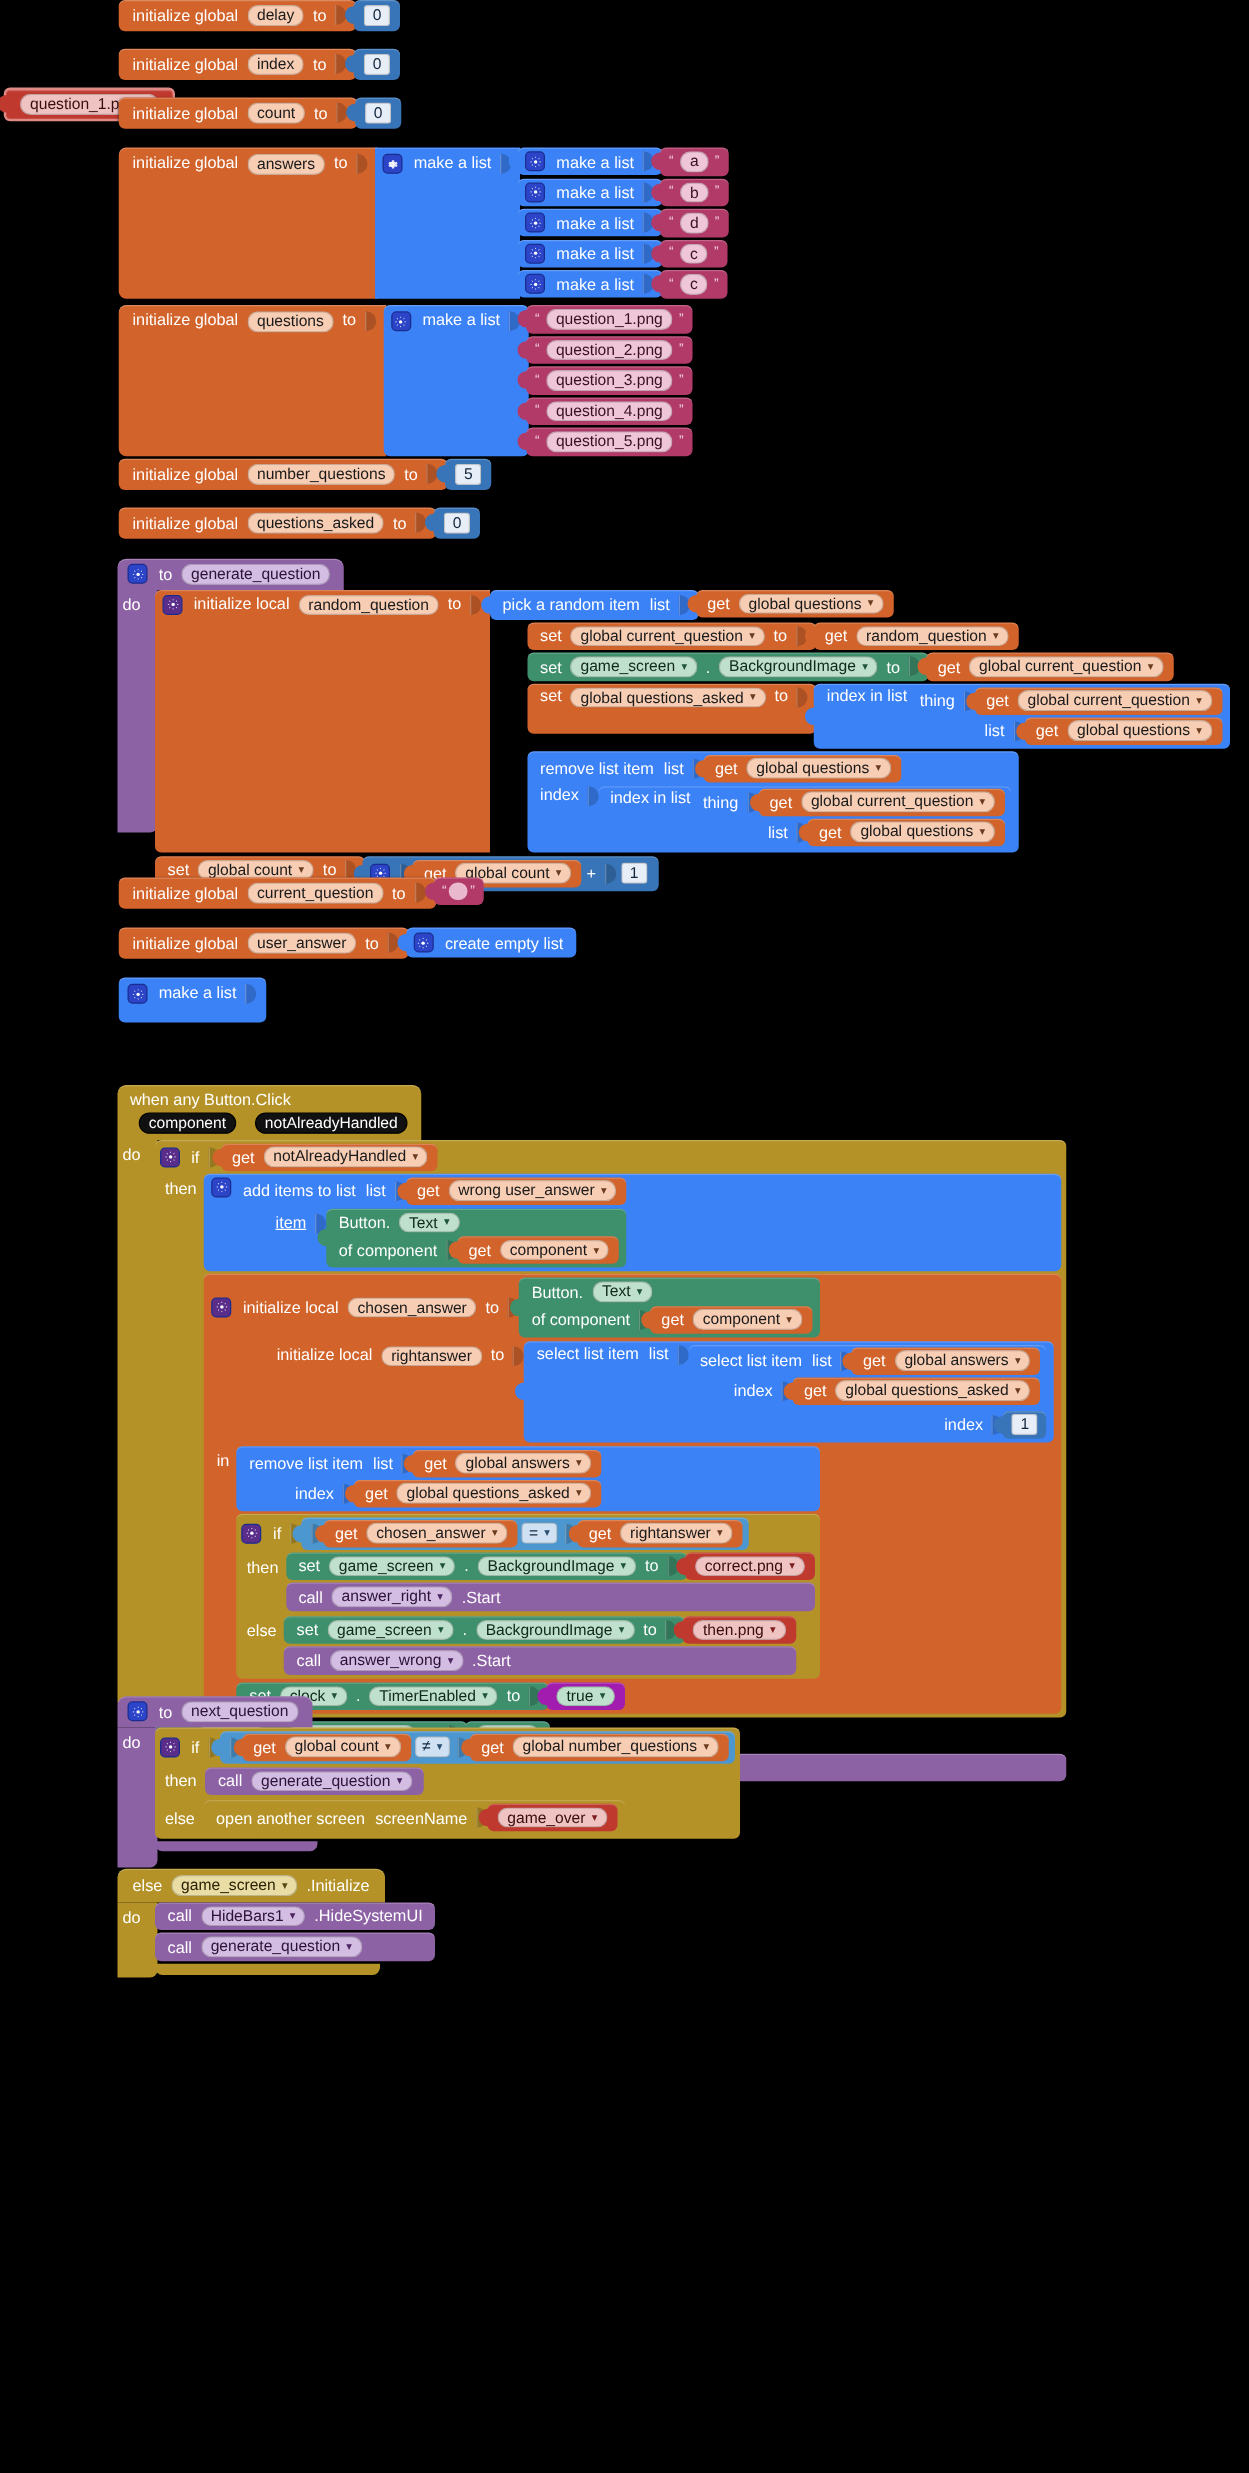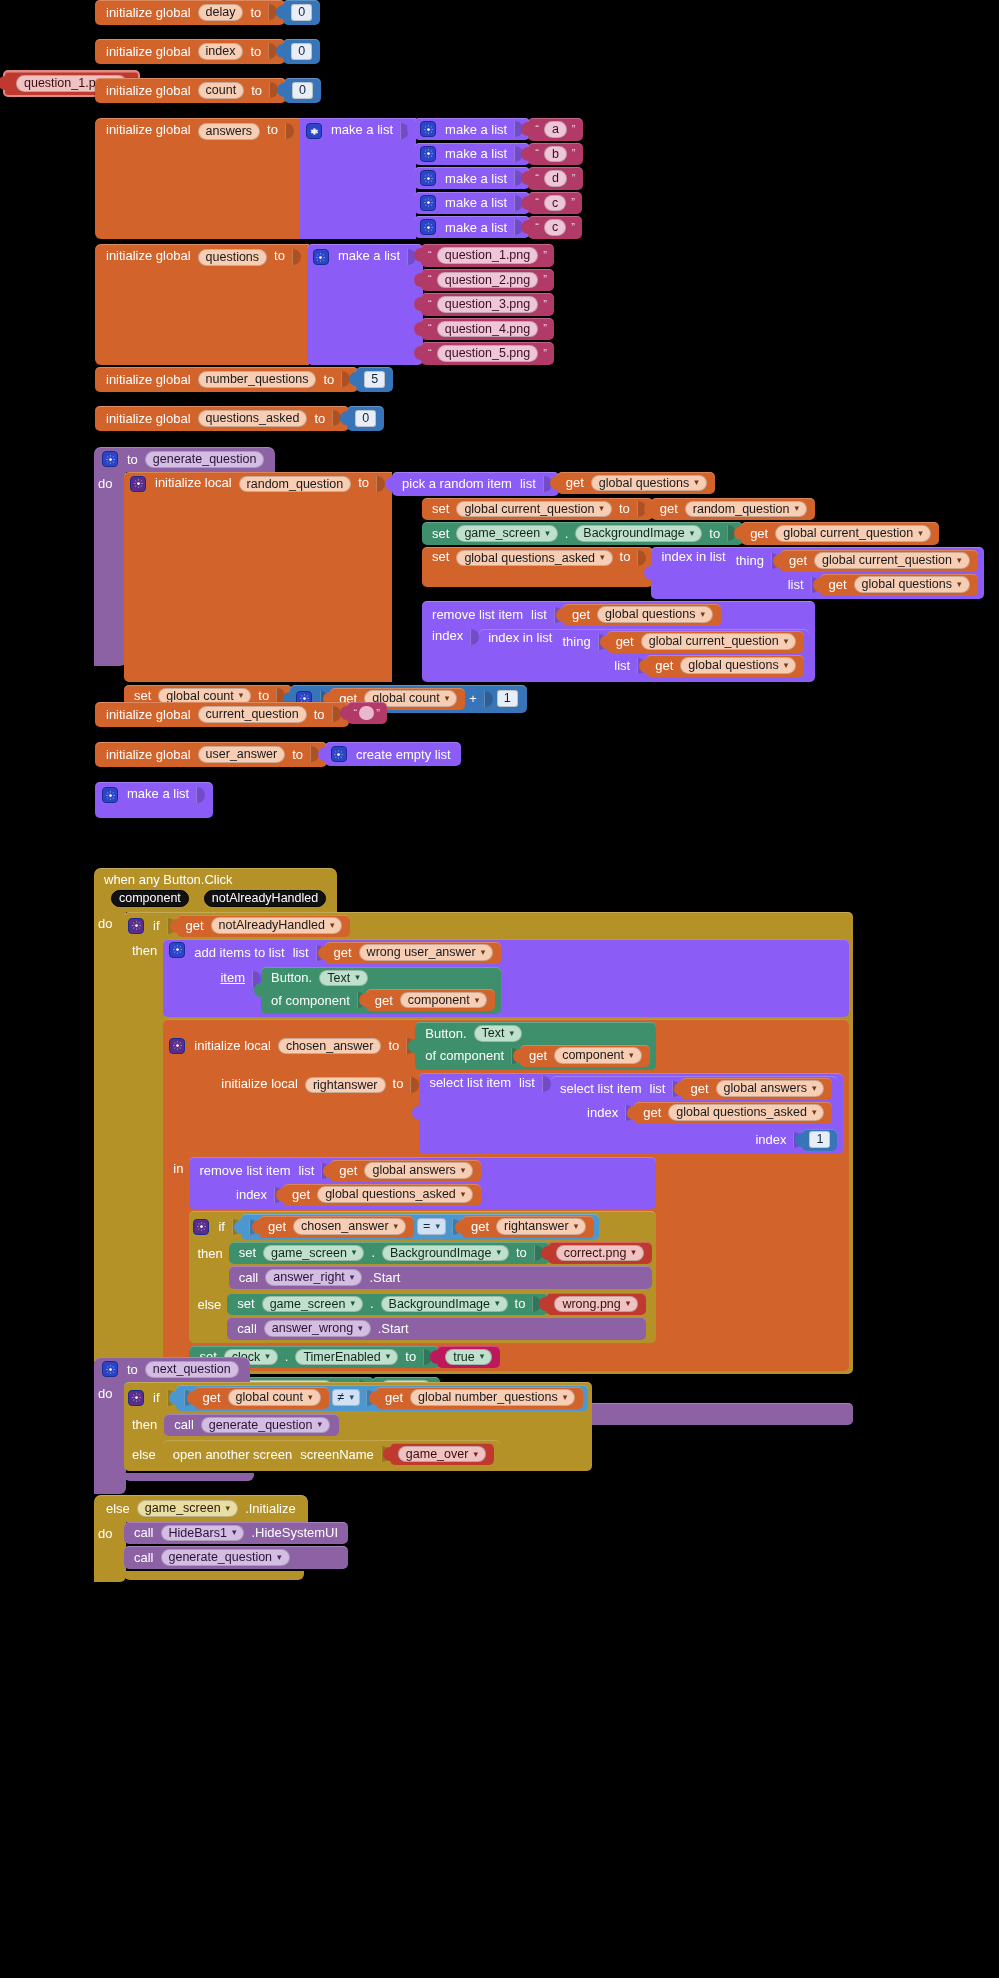--- a/index.html
+++ b/index.html
@@ -50,21 +50,21 @@
   .fld.red { background:#f0c3c3; color:#3a0d0d; }
   .fld.red.drop::after { color:#7d1c1c; }
   .fld.evt { background:#111; color:#fff; border-radius:9px; border:1px solid #000; }
   .fld.num { background:#e8eef7; color:#12263d; border-radius:3px; padding:1px 6px; min-width:13px; justify-content:center; }
   .fld.txt { background:#efc6d7; color:#3a0f24; border-radius:9px; padding:1px 7px; }
   .fld.blue-op { background:#cfe1f2; color:#0f2740; border-radius:4px; padding:1px 5px; }
   .fld.blue-op.drop::after { color:#2b4d6e; }
 
   
   .c-var   { background:#d2632b; }
-  .c-list  { background:#8b5cf6; }          
+  .c-list  { background:#3b82f6; }          
   .c-math  { background:#3874b8; }          
   .c-text  { background:#b23a68; }          
   .c-proc  { background:#8d62a5; }          
   .c-ctrl  { background:#b59227; }          
   .c-comp  { background:#3e8f6c; }          
   .c-logic { background:#4c97d0; }          
   .c-red   { background:#c0392f; }          
 
   
   .plug { position:relative; }
@@ -799,42 +799,42 @@
                               <div class="row">
                                 <div class="blk c-comp" style="padding:3px 6px;">
                                   <span class="lbl">set</span>
                                   <span class="fld green drop">game_screen</span>
                                   <span class="lbl">.</span>
                                   <span class="fld green drop">BackgroundImage</span>
                                   <span class="lbl">to</span>
                                   <span class="sock"></span>
                                 </div>
                                 <div class="blk c-red plug" style="margin-left:-2px; padding:3px 5px;">
-                                  <span class="fld red drop">wrong.png</span>
+                                  <span class="fld red drop">then.png</span>
                                 </div>
                               </div>
                               <div class="blk c-proc" style="margin-top:2px; padding:3px 6px;">
                                 <span class="lbl">call</span>
                                 <span class="fld purple drop">answer_wrong</span>
                                 <span class="lbl">.Start</span>
                               </div>
                             </div>
                           </div>
                         </div>
 
                         <div class="row" style="margin-top:3px;">
                           <div class="blk c-comp" style="padding:3px 6px;">
                             <span class="lbl">set</span>
                             <span class="fld green drop">clock</span>
                             <span class="lbl">.</span>
                             <span class="fld green drop">TimerEnabled</span>
                             <span class="lbl">to</span>
                             <span class="sock"></span>
                           </div>
-                          <div class="blk c-comp plug" style="margin-left:-2px; padding:3px 5px; background:#be185d;">
+                          <div class="blk c-comp plug" style="margin-left:-2px; padding:3px 5px; background:#a21caf;">
                             <span class="fld green drop">true</span>
                           </div>
                         </div>
                       </div>
                     </div>
                   </div>
                 </div>
               </div>
             </div>
           </div>

